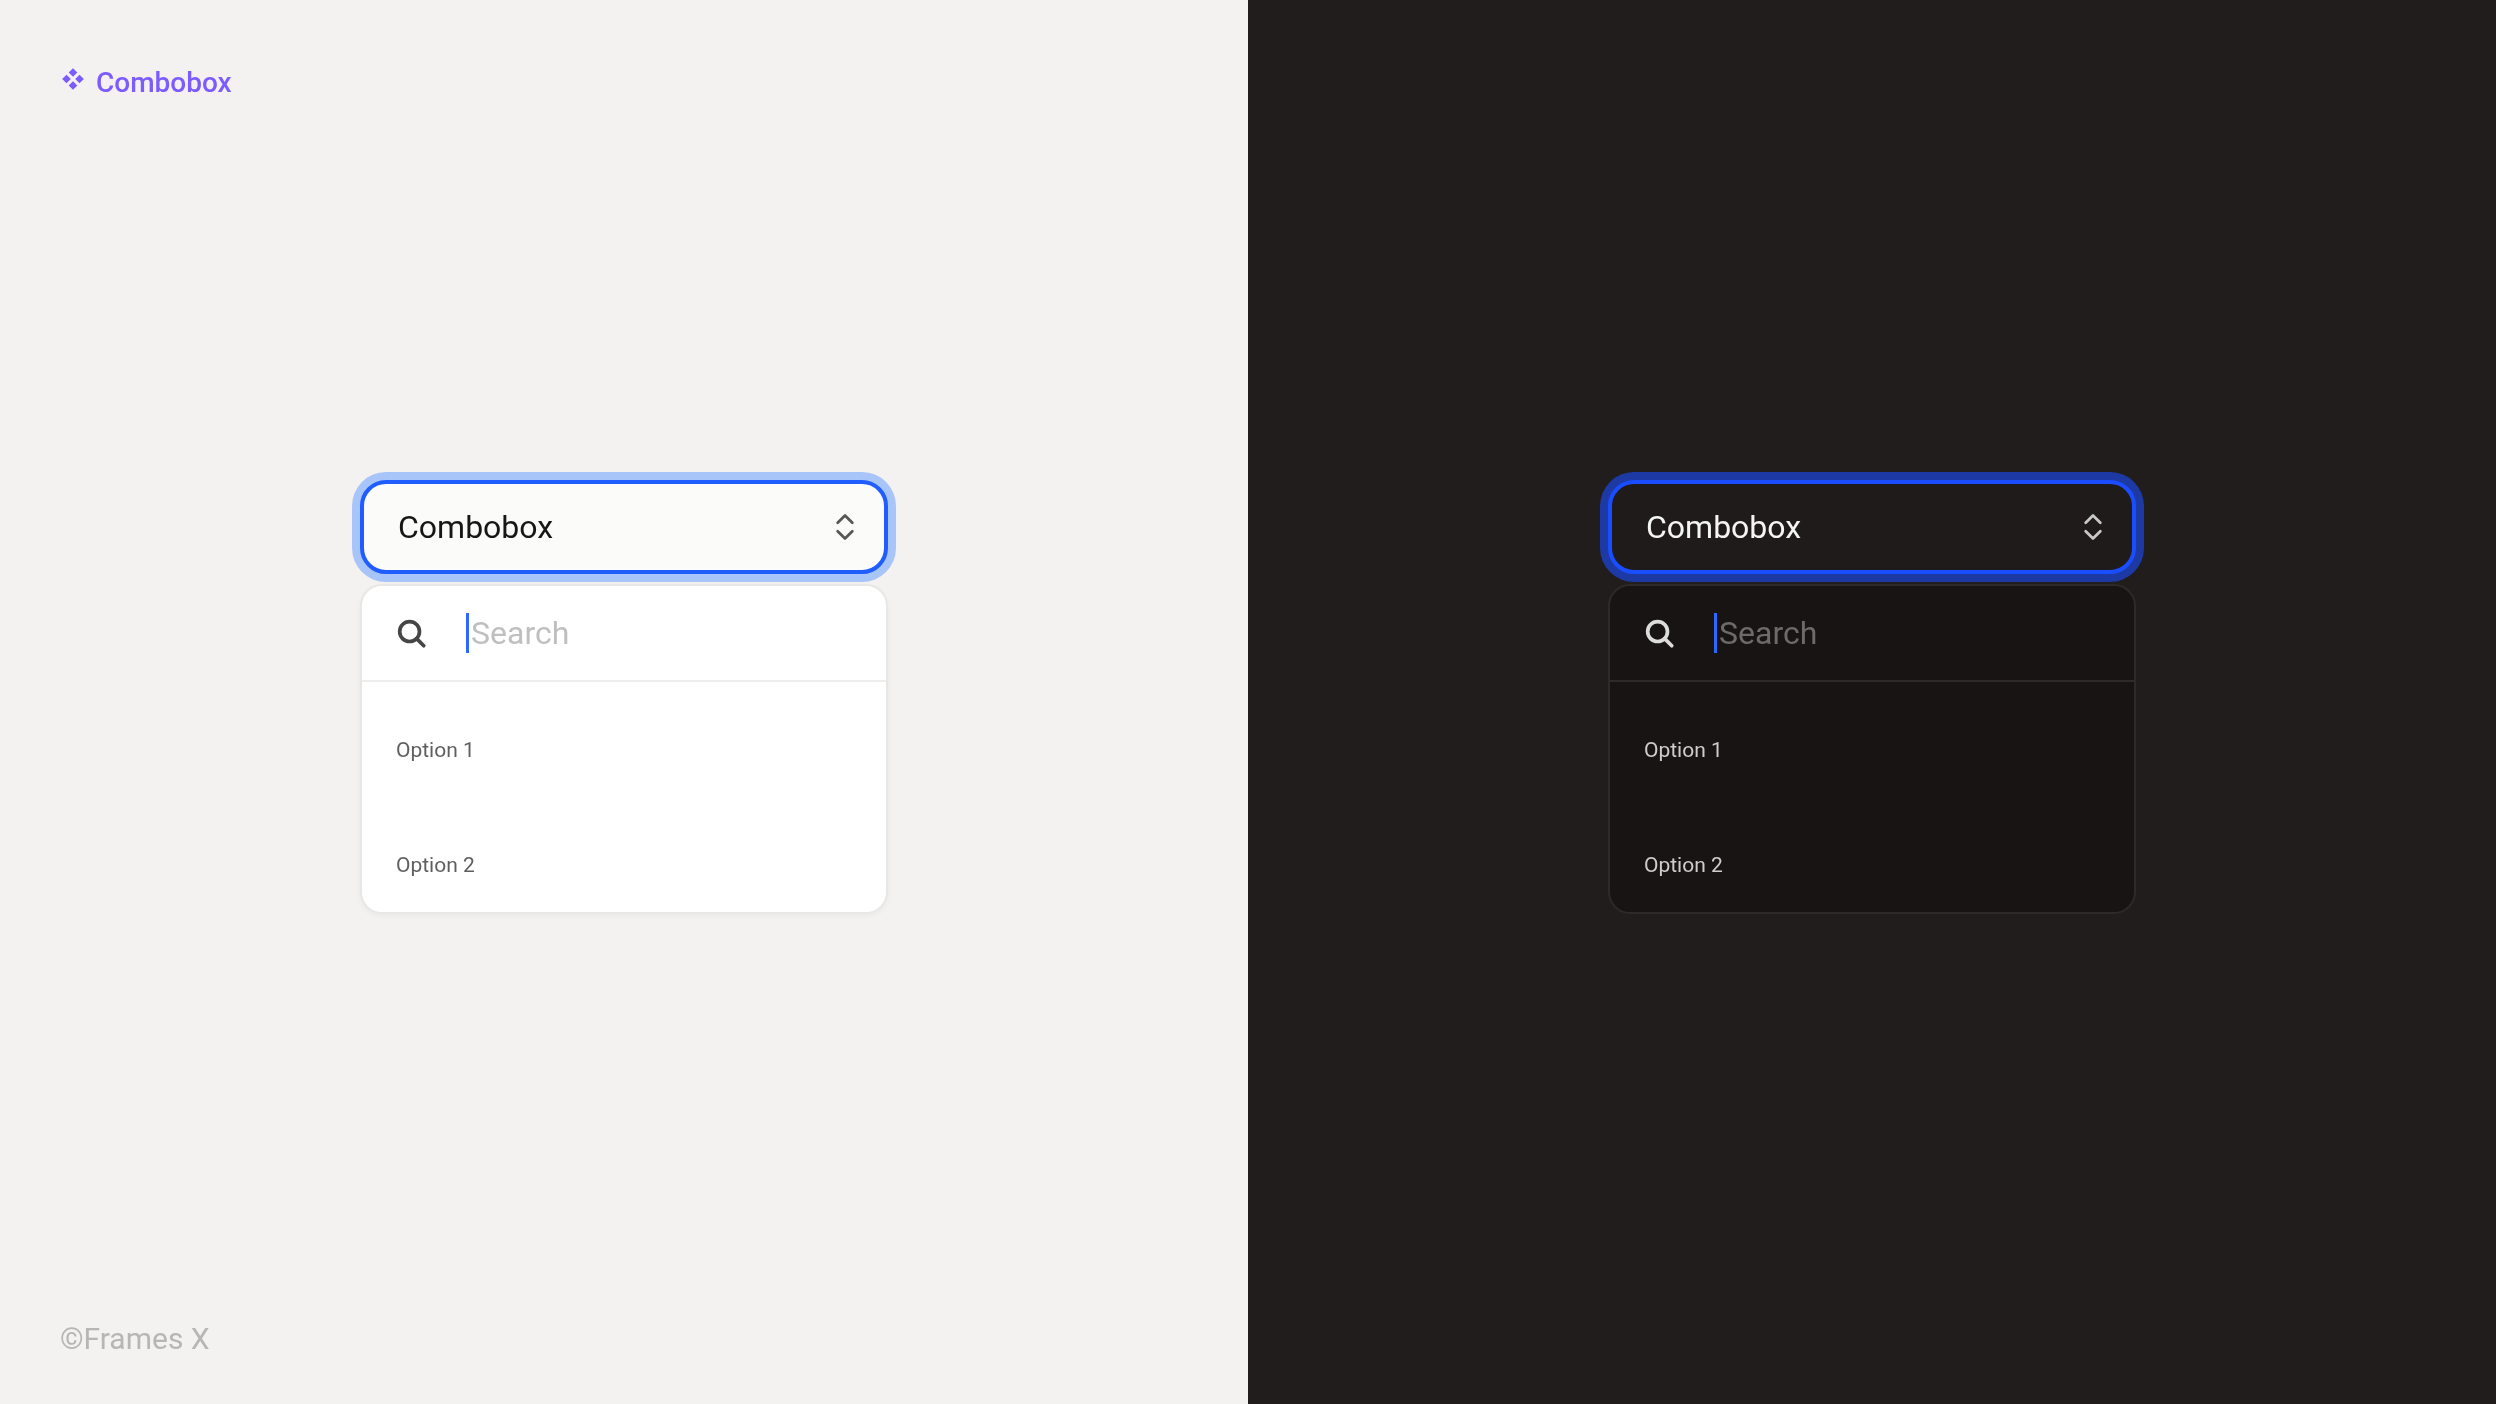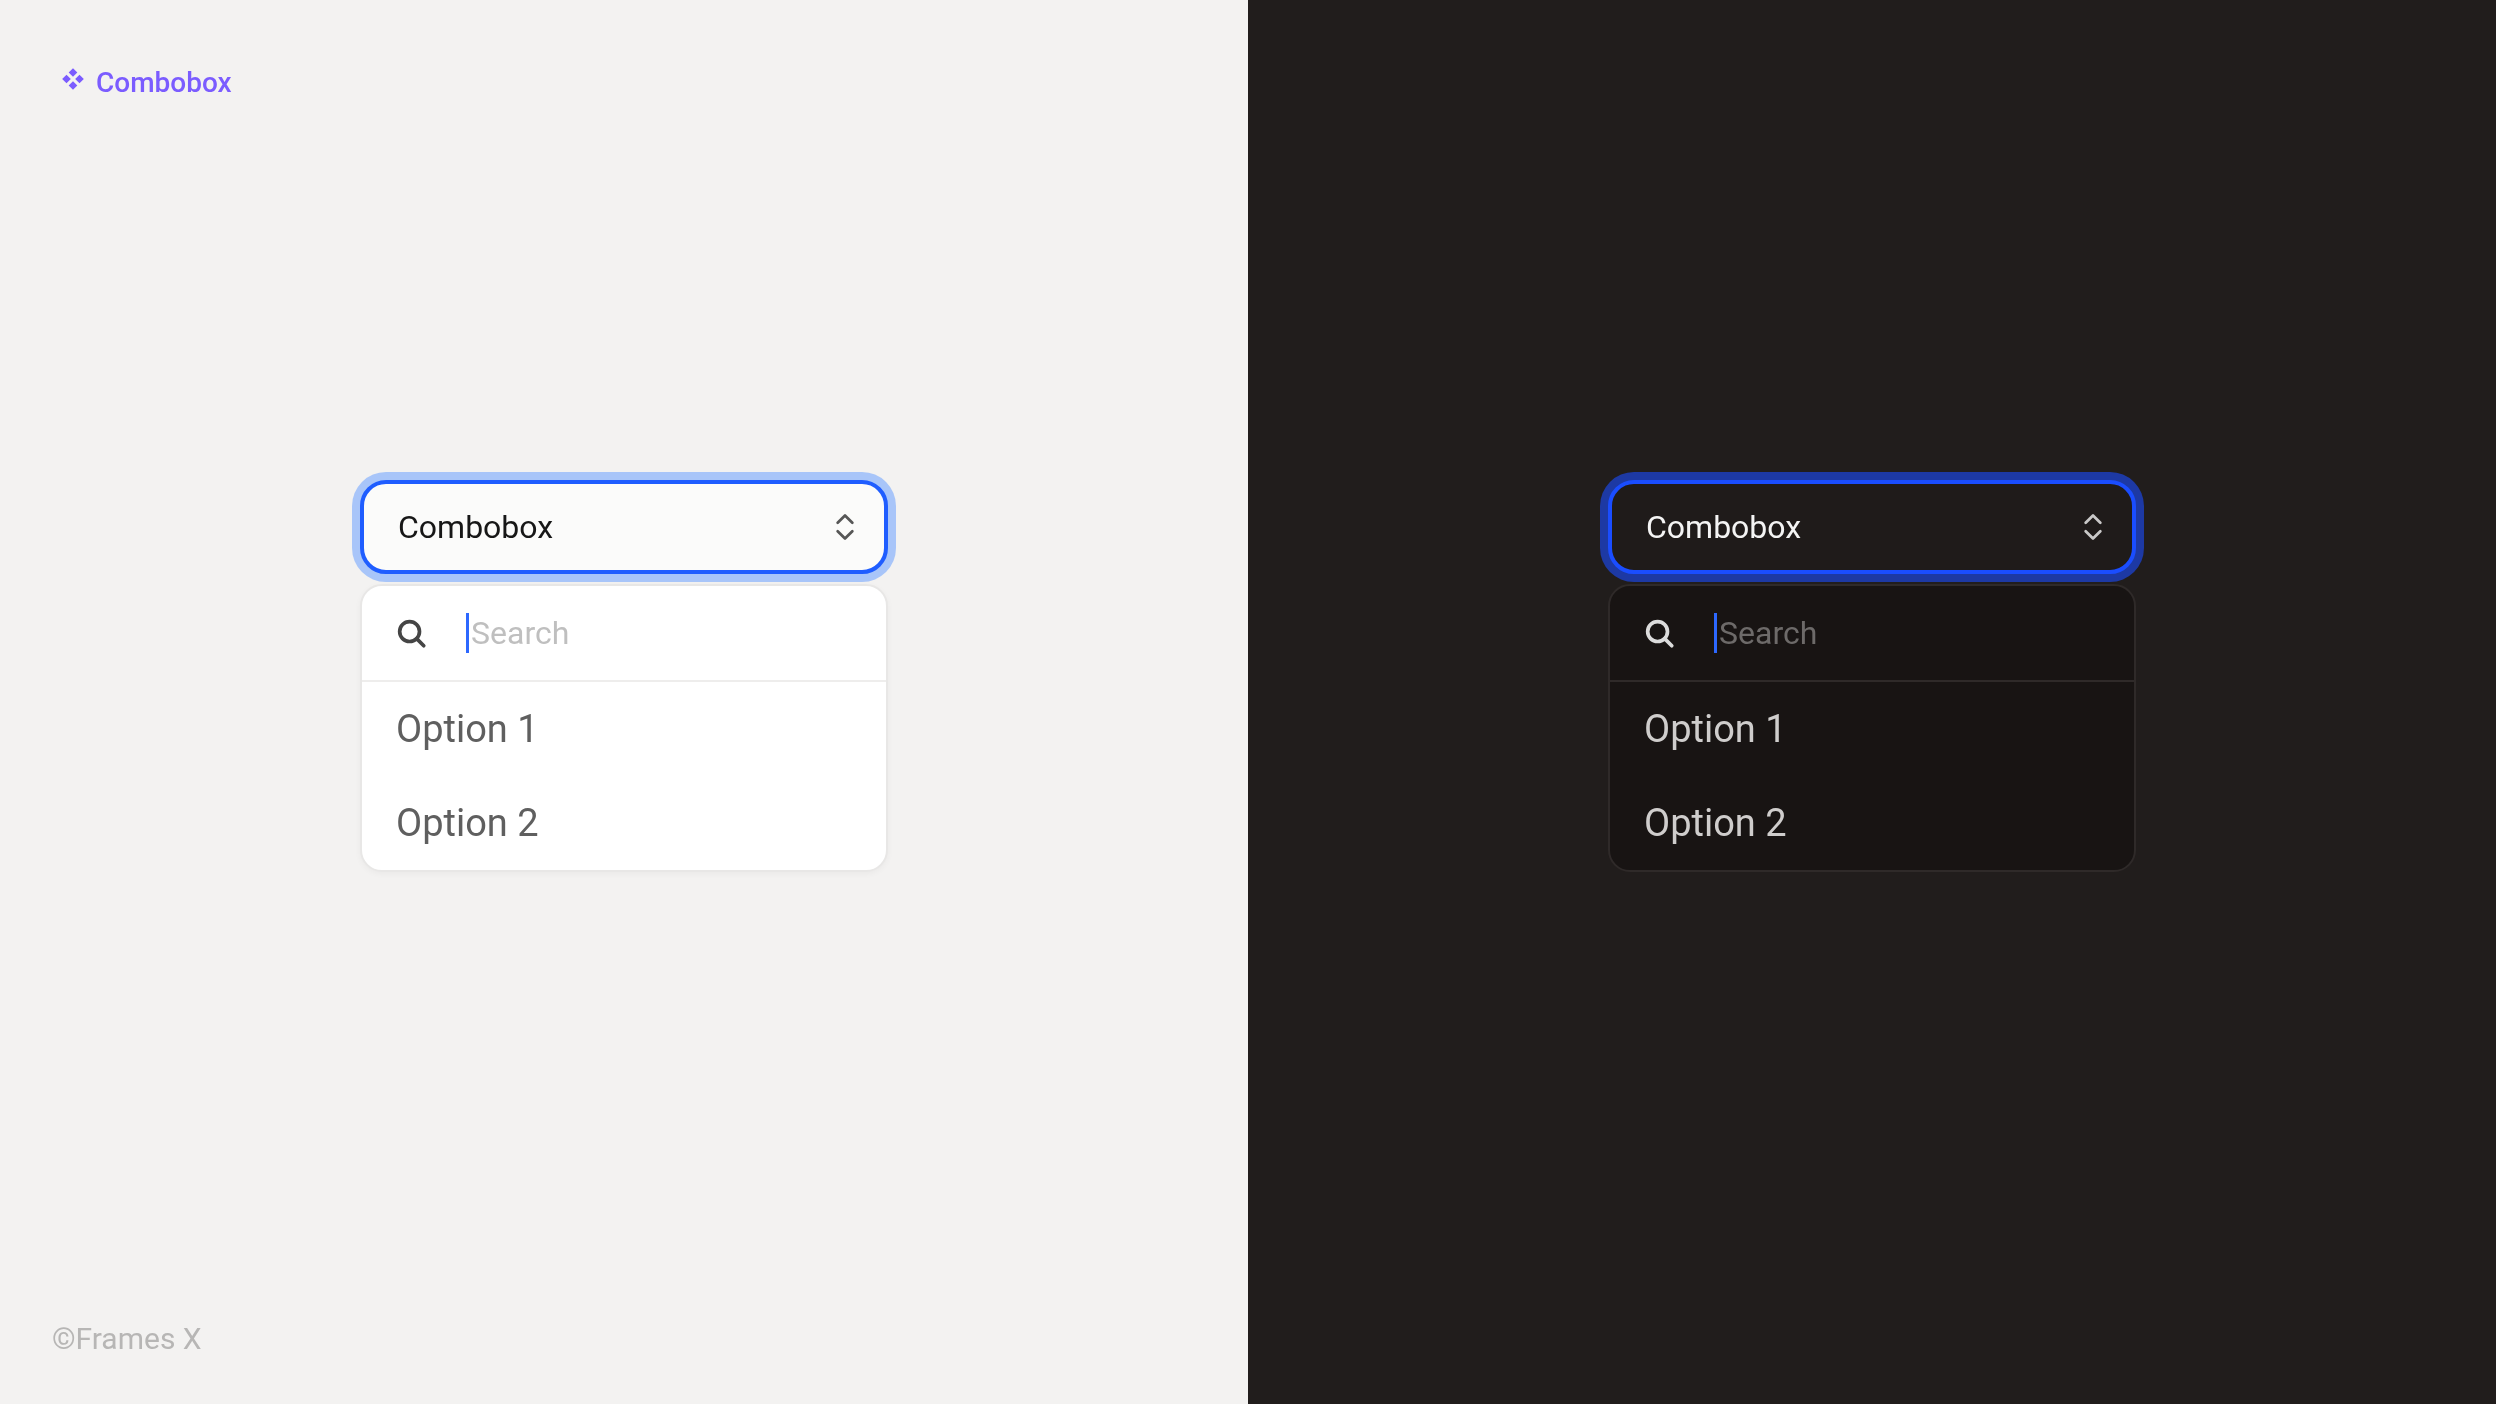--- a/index.html
+++ b/index.html
@@ -31,21 +31,21 @@
       gap: 10px;
       color: #7b5cff;
       font-size: 28px;
       font-weight: 500;
     }
     .tag svg { width: 26px; height: 26px; }
 
     
     .credit {
       position: absolute;
-      left: 52px;
+      left: 60px;
       bottom: 48px;
       font-size: 30px;
       color: #b7b6b5;
       font-weight: 400;
     }
 
     
     .combo-wrap {
       position: absolute;
       top: 480px;
@@ -123,22 +123,23 @@
     .ph {
       margin-left: 2px;
     }
     .light .ph { color: #bfbfbf; }
     .dark  .ph { color: #6d6a69; }
 
     .option {
       display: flex; align-items: center;
       height: 94px;
       padding: 0 34px;
-      font-size: 38px;
+      font-size: 21px;
       cursor: pointer;
+      margin-top: 21px;
     }
     .light .option { color: #5f5f5f; }
     .dark  .option { color: #cfcdcc; }
 
     
     .panel .combo-wrap { left: 50%; transform: translateX(-50%); }
   </style>
 </head>
 <body>
 

